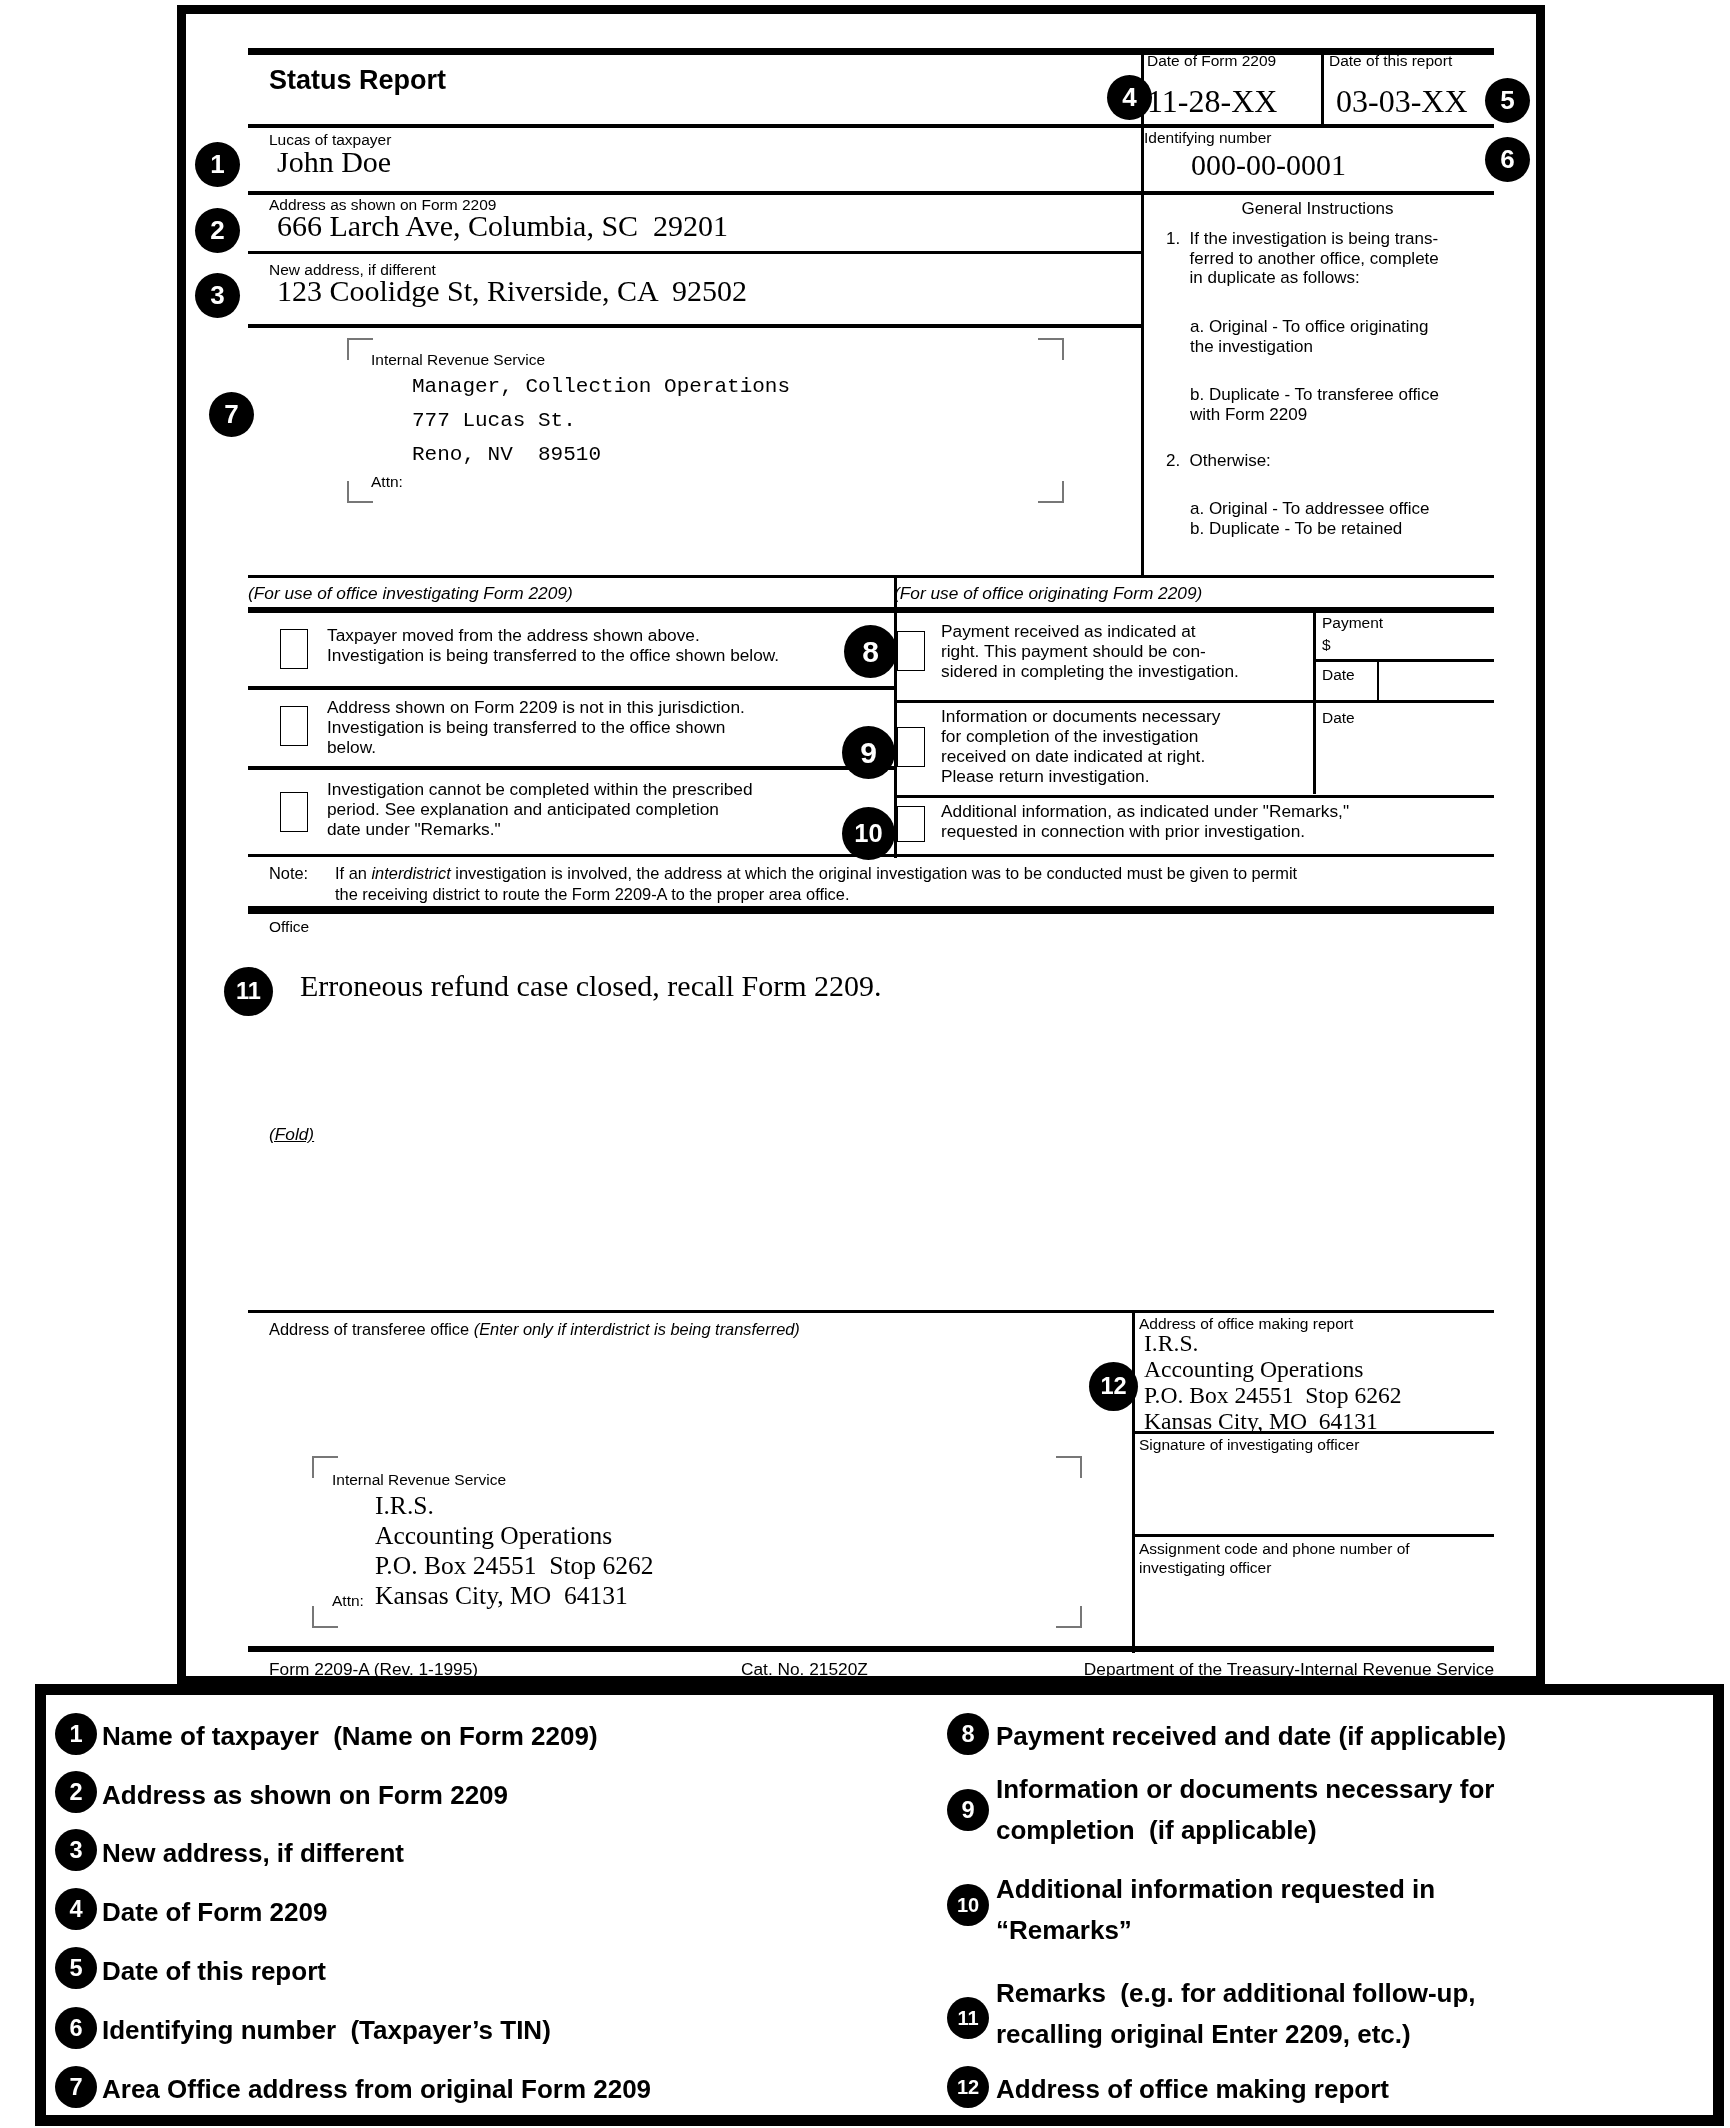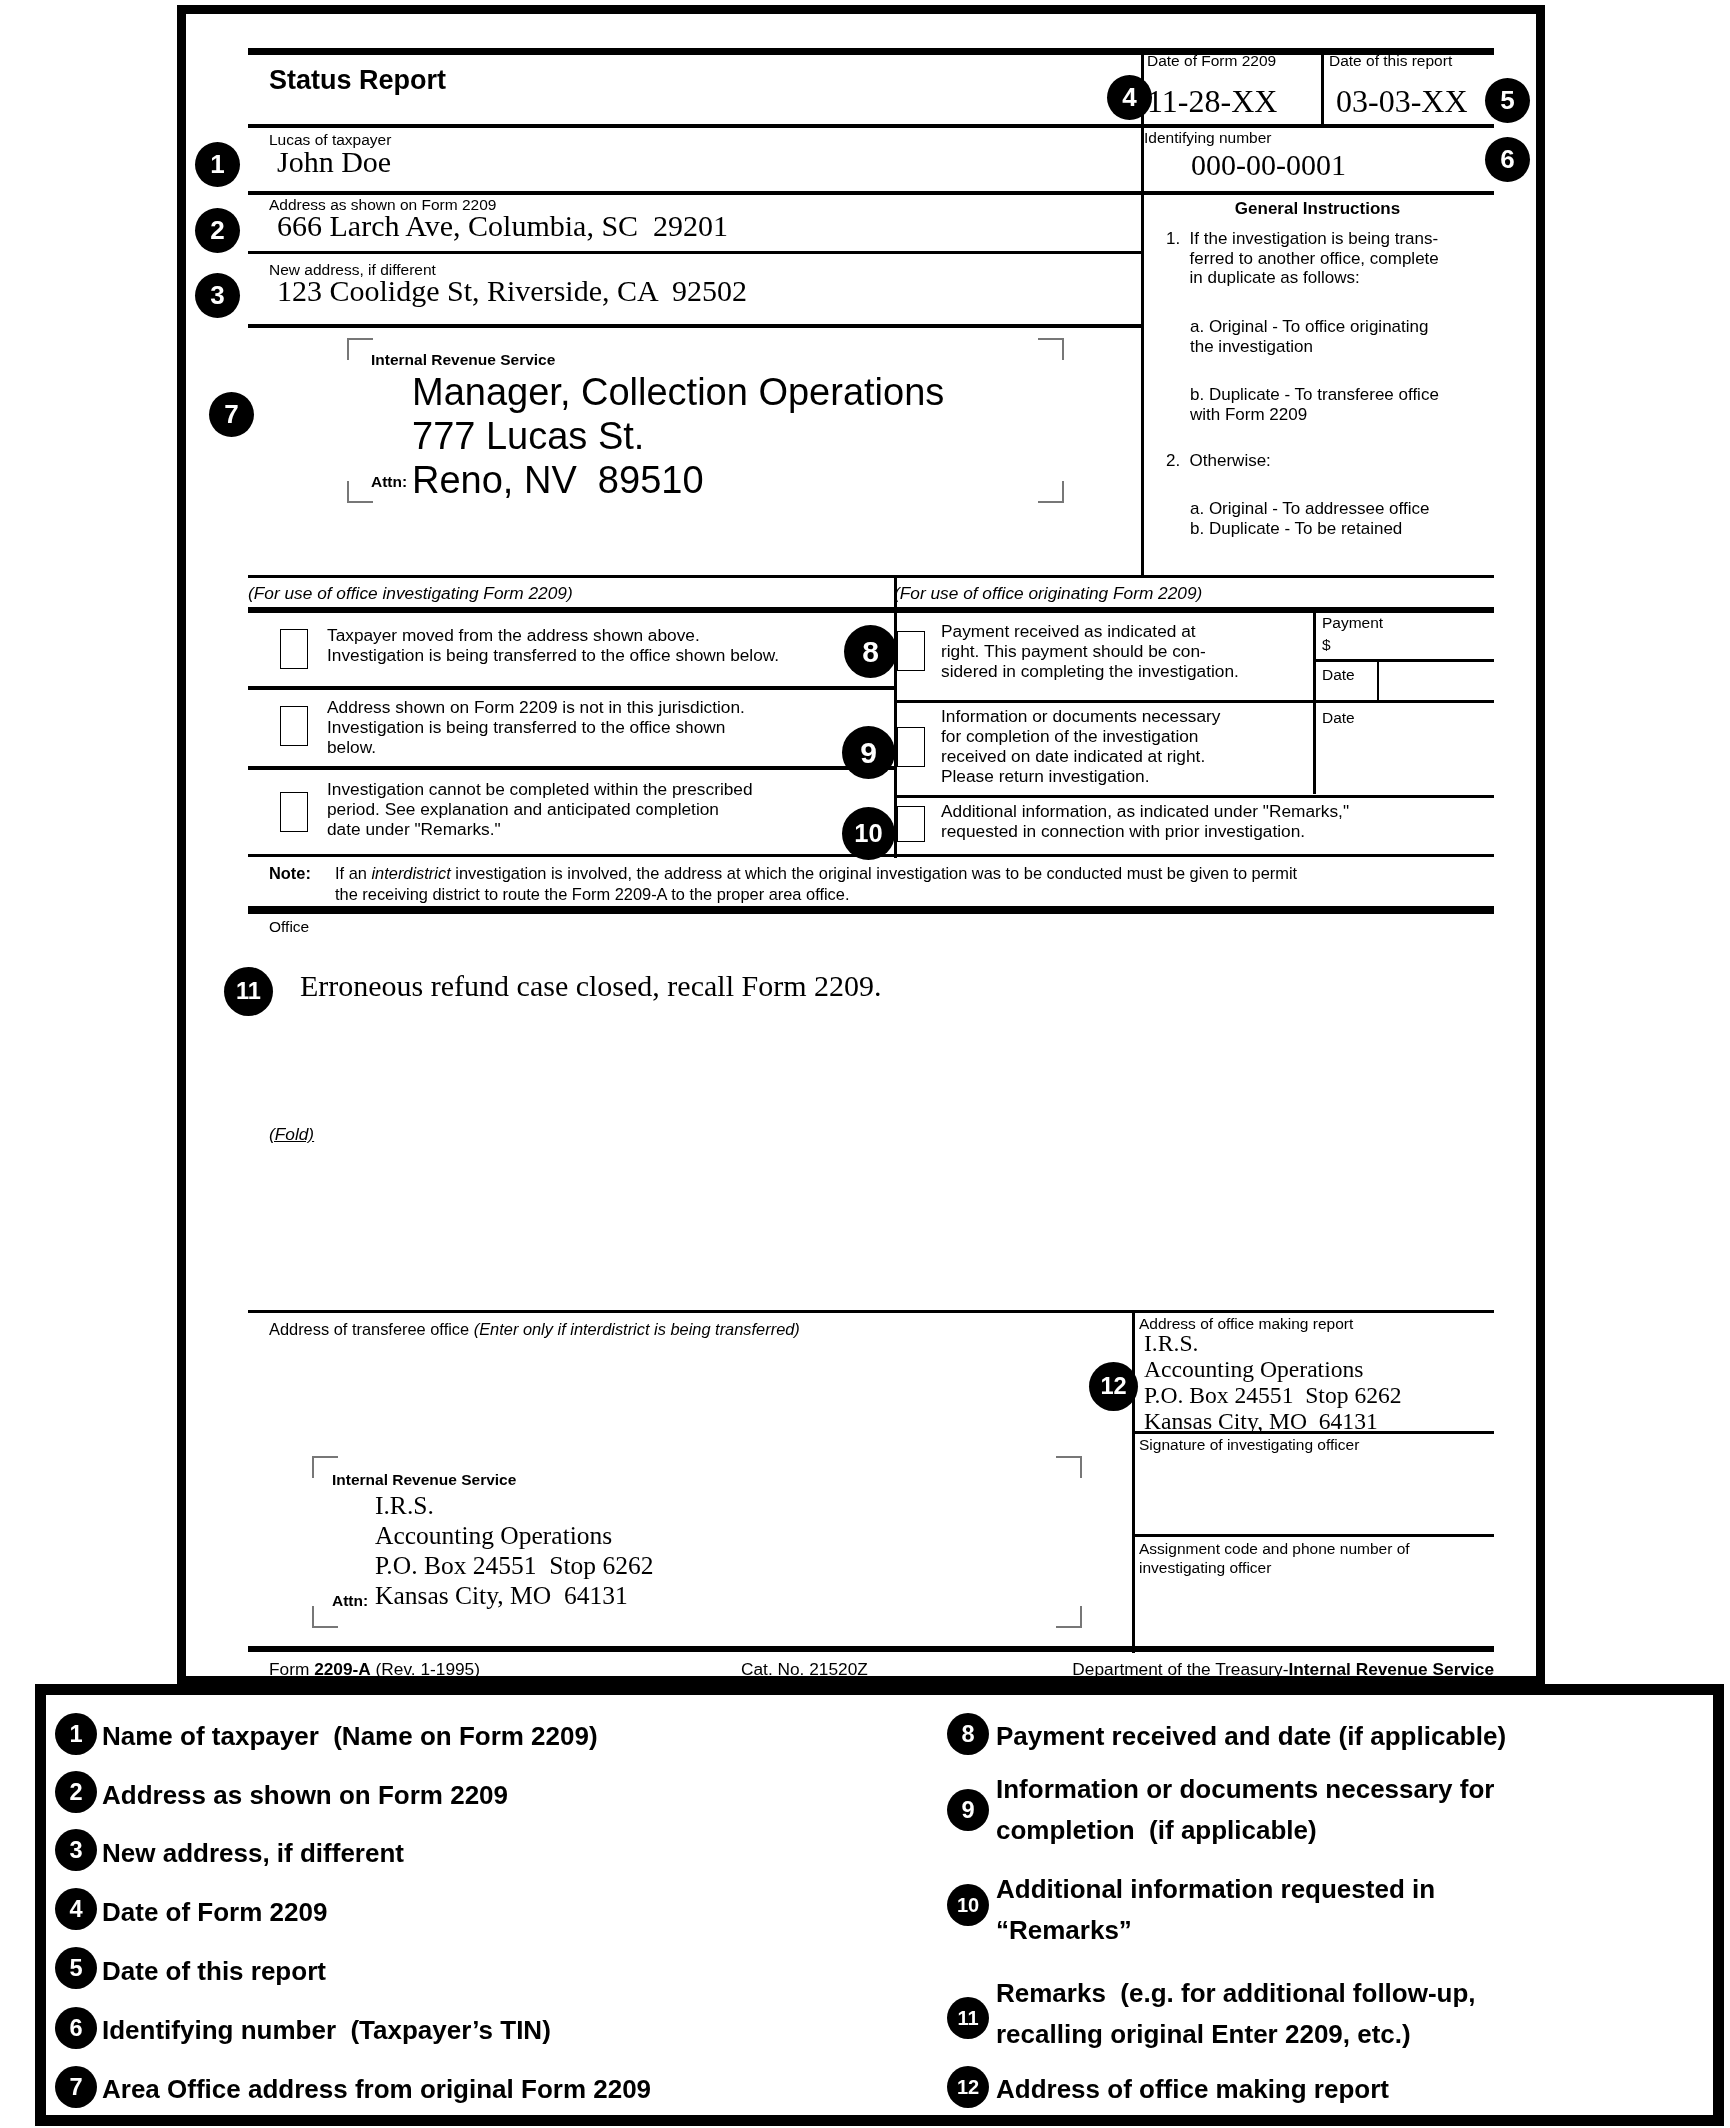--- a/index.html
+++ b/index.html
@@ -2,26 +2,26 @@
 <html style="font-size:14.5px"><head>
 <meta charset="utf-8">
 <style>
   html,body{margin:0;padding:0;background:#fff}
   #canvas{position:relative;width:1730px;height:2128px;background:#ffffff;
           font-family:"Liberation Sans",sans-serif;color:#000;overflow:hidden}
   .frame{position:absolute;border:9px solid #000;background:#fff;box-sizing:border-box}
   #legend-box{border-width:11px}
   .hl,.vl{position:absolute;background:#000}
   .lbl{position:absolute;font-size:15.5px;line-height:1.15;white-space:pre}
-  .b{font-weight:bold}
+  .b{font-weight:normal}
   .it{font-style:italic}
   .title{position:absolute;font-size:27px;font-weight:bold;white-space:pre}
   .val{position:absolute;font-family:"Liberation Serif",serif;font-size:30px;line-height:1.1;white-space:pre}
   .val-date{font-size:32px}
-  .addr1{position:absolute;font-family:Liberation Sans, sans-serif;font-size:38px;line-height:44px;white-space:pre-wrap}
+  .addr1{position:absolute;font-family:Liberation Mono, monospace;font-size:21px;line-height:34px;white-space:pre-wrap}
   .addr2{position:absolute;font-family:"Liberation Serif",serif;font-size:25.5px;line-height:30px;white-space:pre-wrap}
   .addr3{position:absolute;font-family:"Liberation Serif",serif;font-size:23.6px;line-height:26px;white-space:pre-wrap}
   .sechead{position:absolute;font-size:17.3px;font-style:italic;text-align:left;white-space:pre}
   .cbt{position:absolute;font-size:17.3px;line-height:20px;white-space:pre-wrap}
   .gi{position:absolute;font-size:17px;line-height:19.5px;white-space:pre-wrap}
   .giflex{display:flex}
   .giflex>span:first-child{width:23.6px;flex:none}
   .note-t{position:absolute;font-size:16.4px;line-height:21px;white-space:pre-wrap}
   .foot{position:absolute;font-size:17.3px;white-space:pre}
   .cb{position:absolute;width:28px;height:40px;border:1.8px solid #000;background:#fff;box-sizing:border-box}

